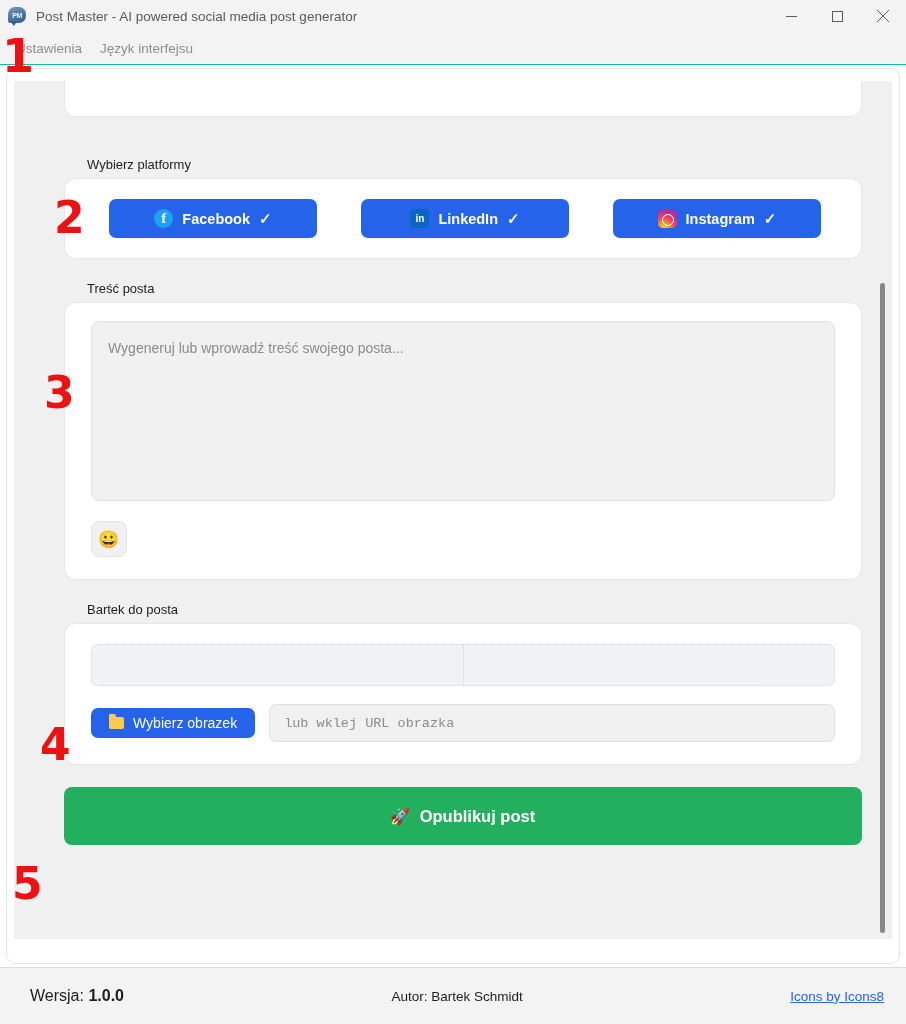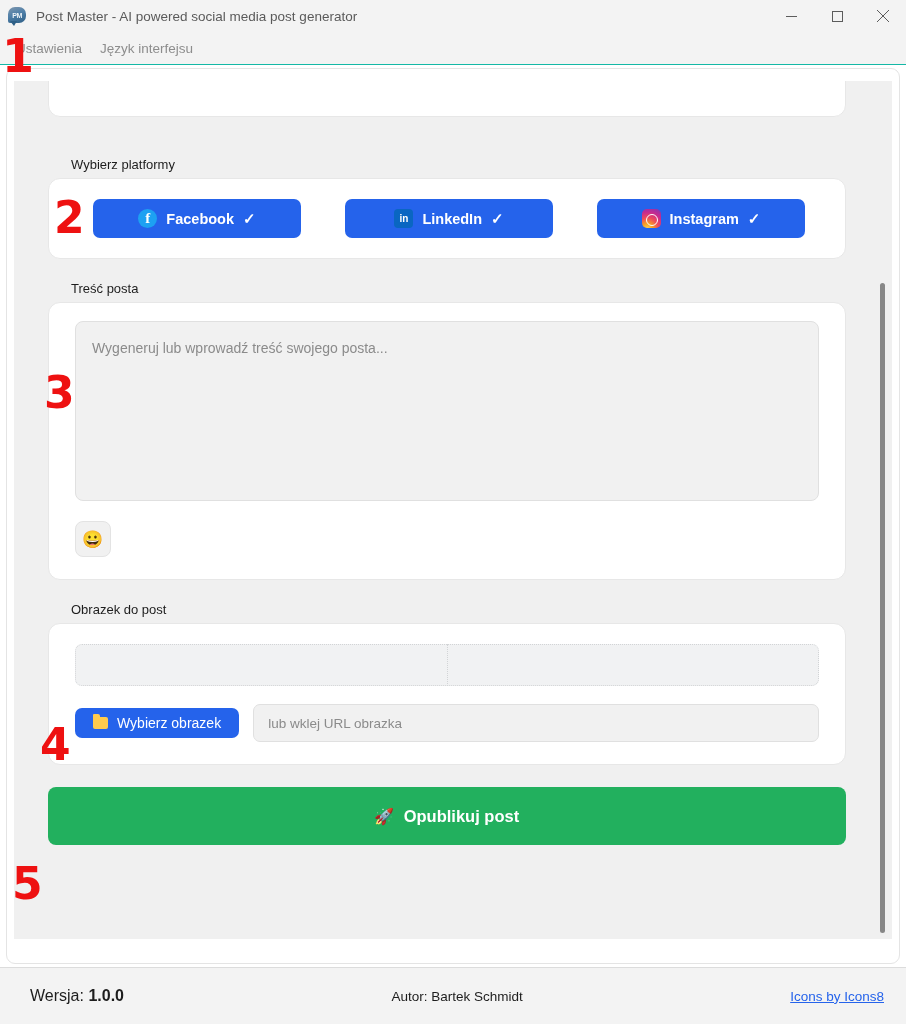--- a/index.html
+++ b/index.html
@@ -114,21 +114,21 @@
     position: absolute;
     left: 7px;
     right: 7px;
     top: 12px;
     bottom: 24px;
     background: #f0f0f0;
     overflow: hidden;
   }
   .scroll-content {
     position: absolute;
-    left: 0;
+    left: 16px;
     top: -60px;          
     width: 866px;
     padding: 0 0 18px 0;
   }
 
   
   .section { padding: 0 34px; }
 
   .section-label {
     font-size: 13px;
@@ -280,20 +280,21 @@
     flex: 1 1 auto;
     height: 38px;
     background: #f1f1f1;
     border: 1px solid #e0e0e0;
     border-radius: 7px;
     padding: 0 14px;
     font-size: 13.5px;
     color: #8b8b8b;
     display: flex;
     align-items: center;
+    font-family: Liberation Mono, monospace;
   }
 
   
   .publish-wrap { padding: 0 34px; }
   .publish-btn {
     width: 100%;
     height: 58px;
     background: #22b05e;
     border: none;
     border-radius: 8px;
@@ -433,21 +434,21 @@
 
           <div class="section">
             <div class="section-label">Treść posta</div>
             <div class="card content-card">
               <div class="textarea">Wygeneruj lub wprowadź treść swojego posta...</div>
               <div class="emoji-btn">😀</div>
             </div>
           </div>
 
           <div class="section">
-            <div class="section-label">Obrazek do post</div>
+            <div class="section-label">Bartek do posta</div>
             <div class="card image-card">
               <div class="dropzone"></div>
               <div class="image-row">
                 <button class="choose-btn">
                   <span class="folder"></span>
                   <span>Wybierz obrazek</span>
                 </button>
                 <div class="url-input">lub wklej URL obrazka</div>
               </div>
             </div>

